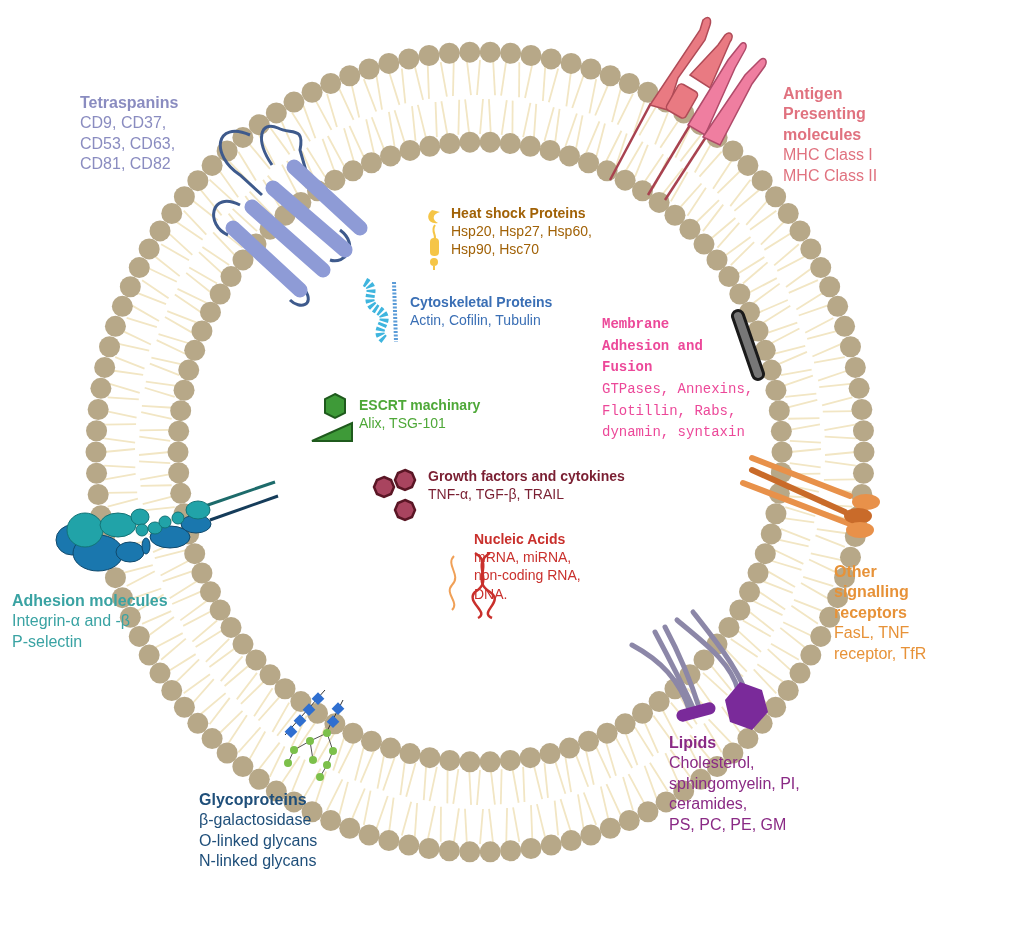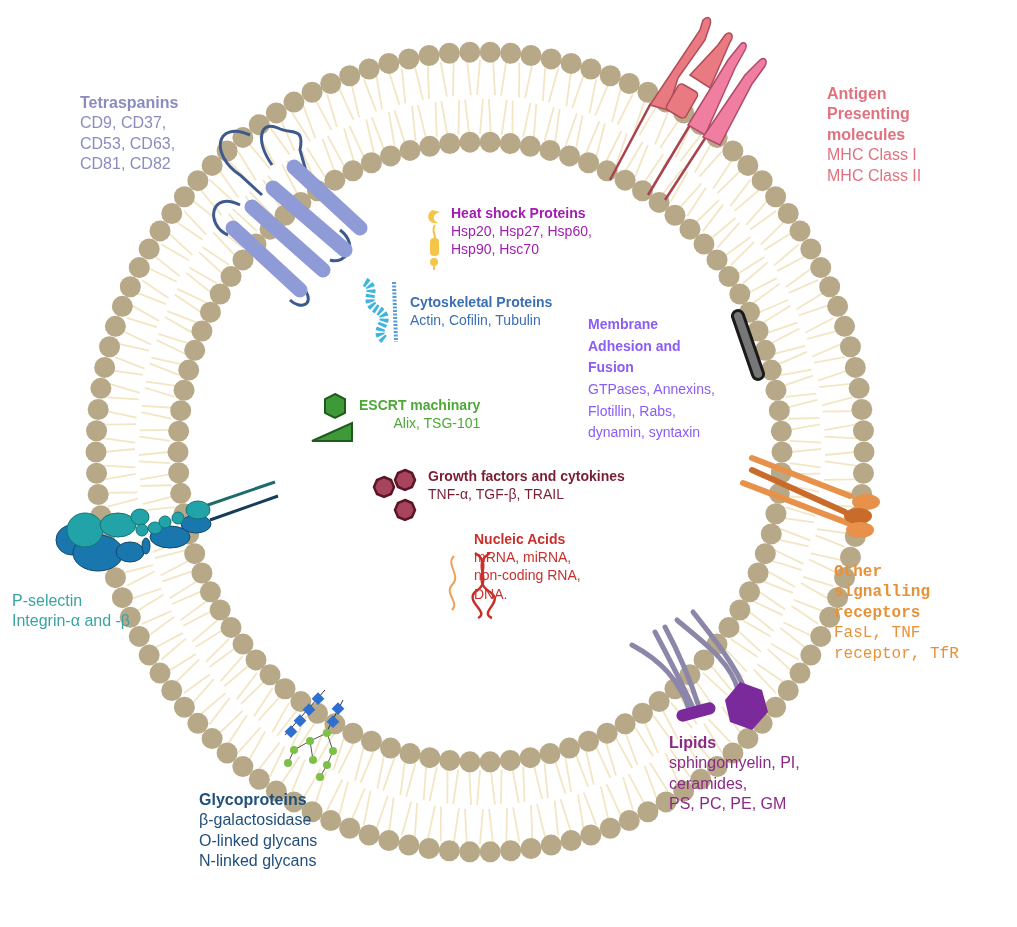--- a/index.html
+++ b/index.html
@@ -6,29 +6,29 @@
   body { width:1017px; height:927px; position:relative; overflow:hidden;
          font-family:"Liberation Sans", sans-serif; }
   #stage { position:absolute; left:0; top:0; width:1017px; height:927px; }
   .lbl { position:absolute; line-height:1.28; white-space:nowrap; }
   .lbl .t { font-weight:bold; display:block; }
   .lbl .b { display:block; }
   .big { font-size:16px; }
   .sm  { font-size:14px; line-height:1.3; }
 
   #tetra  { left:80px;  top:93px;  color:#8a8cc0; }
-  #antigen{ left:783px; top:84px;  color:#e0727f;margin-left:44px; }
-  #hsp    { left:451px; top:204px; color:#a21caf; }
+  #antigen{ left:783px; top:84px;  color:#e0727f; }
+  #hsp    { left:451px; top:204px; color:#a16207; }
   #cyto   { left:410px; top:293px; color:#3a6fb5; }
-  #memb   { left:588px; top:314px; color:#8b5cf6; }
-  #escrt  { left:359px; top:396px; color:#4ea838;text-align:right; }
+  #memb   { left:602px; top:314px; color:#ec4899;font-family:Liberation Mono, monospace; }
+  #escrt  { left:359px; top:396px; color:#4ea838; }
   #growth { left:428px; top:467px; color:#7a1f32; }
   #nucleic{ left:474px; top:530px; color:#c9302c; }
   #adhes  { left:12px;  top:591px; color:#3aa3a3; }
-  #other  { left:834px; top:562px; color:#e79238;font-family:Liberation Mono, monospace; }
+  #other  { left:834px; top:562px; color:#e79238; }
   #glyco  { left:199px; top:790px; color:#1f4f7a; }
   #lipids { left:669px; top:733px; color:#8a2a85; }
 </style>
 </head>
 <body>
 
 <svg id="stage" width="1017" height="927" viewBox="0 0 1017 927" xmlns="http://www.w3.org/2000/svg">
   <g id="membrane">
       <line x1="856" y1="452" x2="825" y2="455" stroke="#f2e6c4" stroke-width="1.8"></line>
       <line x1="790" y1="452" x2="821" y2="449" stroke="#f2e6c4" stroke-width="1.8"></line>
@@ -791,37 +791,39 @@
 </div>
 
 <div class="lbl sm" id="nucleic">
   <span class="t">Nucleic Acids</span>
   <span class="b">mRNA, miRNA,</span>
   <span class="b">non-coding RNA,</span>
   <span class="b">DNA.</span>
 </div>
 
 <div class="lbl big" id="adhes">
+  <span class="t">Adhesion molecules</span>
+  <span class="b">Integrin-α and -β</span>
   <span class="b">P-selectin</span>
-  <span class="b">Integrin-α and -β</span>
 </div>
 
 <div class="lbl big" id="other">
   <span class="t">Other</span>
   <span class="t">signalling</span>
   <span class="t">receptors</span>
   <span class="b">FasL, TNF</span>
   <span class="b">receptor, TfR</span>
 </div>
 
 <div class="lbl big" id="glyco">
   <span class="t">Glycoproteins</span>
   <span class="b">β-galactosidase</span>
   <span class="b">O-linked glycans</span>
   <span class="b">N-linked glycans</span>
 </div>
 
 <div class="lbl big" id="lipids">
   <span class="t">Lipids</span>
+  <span class="b">Cholesterol,</span>
   <span class="b">sphingomyelin, PI,</span>
   <span class="b">ceramides,</span>
   <span class="b">PS, PC, PE, GM</span>
 </div>
 
 </body></html>

